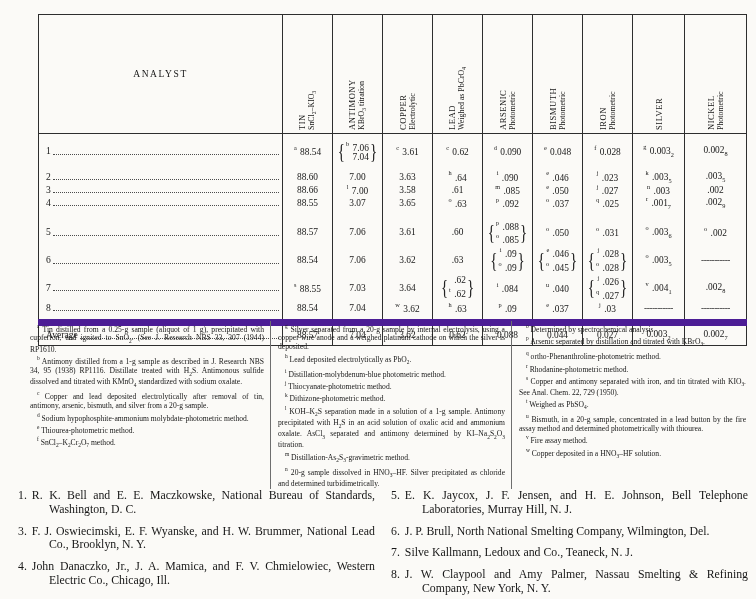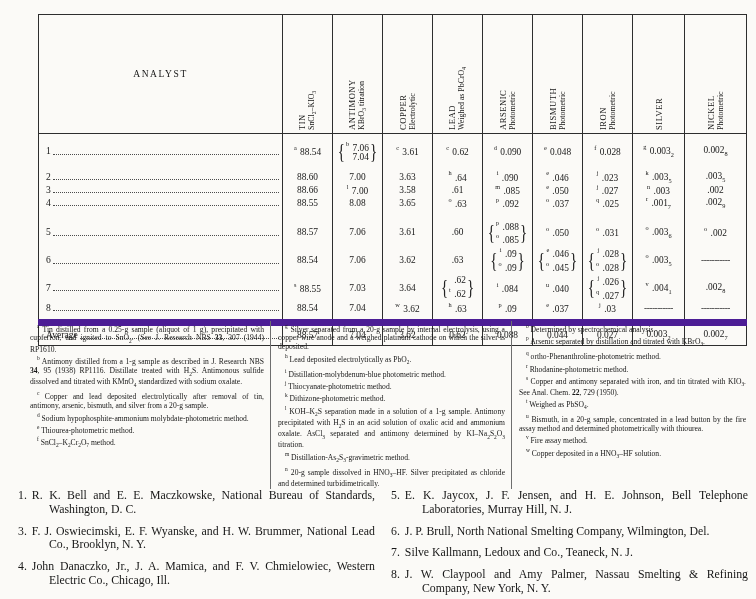--- a/index.html
+++ b/index.html
@@ -53,21 +53,21 @@
   .blines .bval { line-height:9.6px; text-align:right; }
   .dashes { letter-spacing:-.5px; color:#3a3a3a; }
 
   
   .footnotes { position:absolute; left:29px; top:321px; width:723px; display:flex; }
   .fncol { width:241px; padding:1px 6px 0 1px; }
   .fncol + .fncol { border-left:1px solid #6e6e6e; padding-left:7px; }
   p.fn { font-size:7.6px; line-height:8.8px; text-align:justify; text-indent:7px; margin:0; }
   p.fn sup { font-size:5.4px; }
   p.fn sub { font-size:5.4px; }
-  p.fn b { font-weight:bold; }
+  p.fn b { font-weight:normal; }
 
   
   .loa-title { position:absolute; top:447px; left:0; width:100%; text-align:center;
                font-size:16px; font-weight:bold; letter-spacing:.3px; }
   .analysts { position:absolute; top:481px; left:18px; width:730px; display:flex; gap:16px; }
   .an-col { flex:1; }
   p.an-item { font-size:11.8px; line-height:13.8px; padding-left:31px; text-indent:-31px;
               text-align:justify; margin:8px 0 1px 0; }
   .an-num { padding-right:5px; }
 </style>
@@ -210,21 +210,21 @@
             <td class="dc"><span class="val">.002</span></td>
           </tr>
           <tr class="r4">
             <td class="lblc">
               <span class="lbl">
                 <span class="num">4</span>
                 <span class="leader"></span>
               </span>
             </td>
             <td class="dc"><span class="val">88.55</span></td>
-            <td class="dc"><span class="val">8.08</span></td>
+            <td class="dc"><span class="val">3.07</span></td>
             <td class="dc"><span class="val">3.65</span></td>
             <td class="dc"><span class="val"><sup>o</sup> .63</span></td>
             <td class="dc"><span class="val"><sup>p</sup> .092</span></td>
             <td class="dc"><span class="val"><sup>o</sup> .037</span></td>
             <td class="dc"><span class="val"><sup>q</sup> .025</span></td>
             <td class="dc"><span class="val"><sup>r</sup> .001<sub>7</sub></span></td>
             <td class="dc"><span class="val">.002<sub>9</sub></span></td>
           </tr>
           <tr class="r5">
             <td class="lblc">

